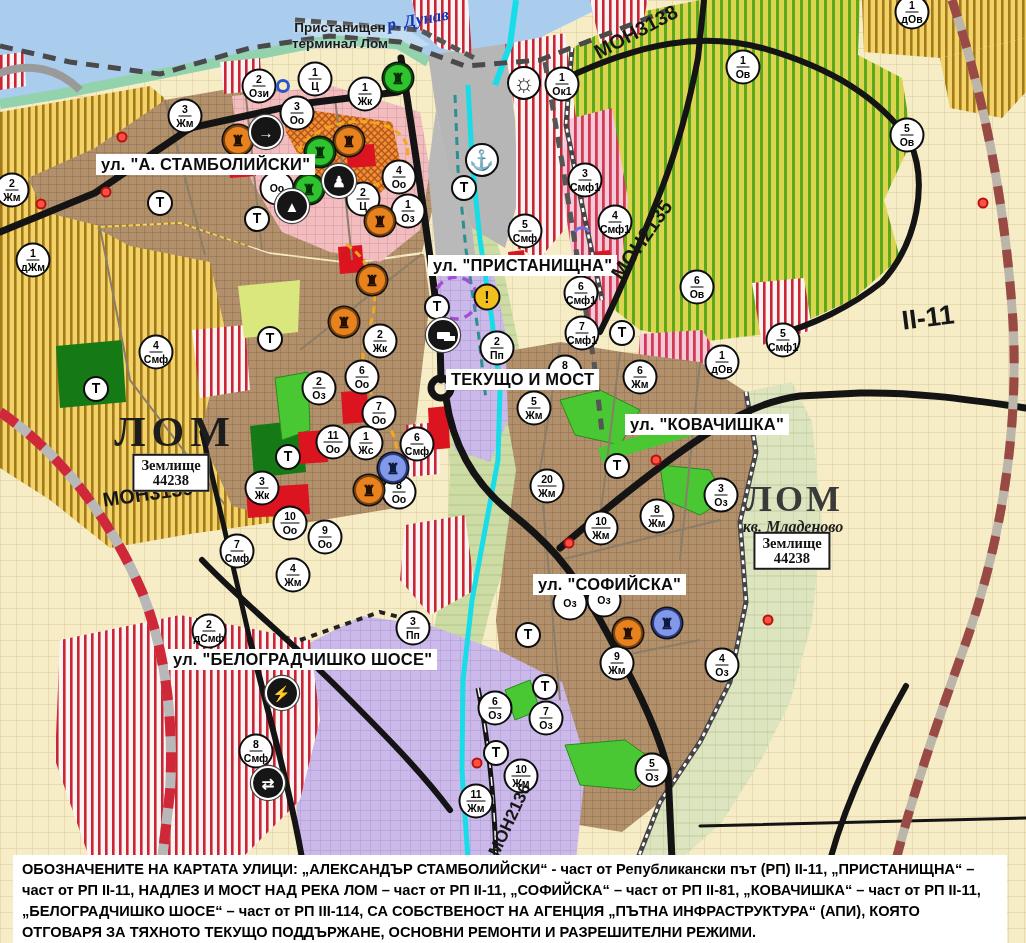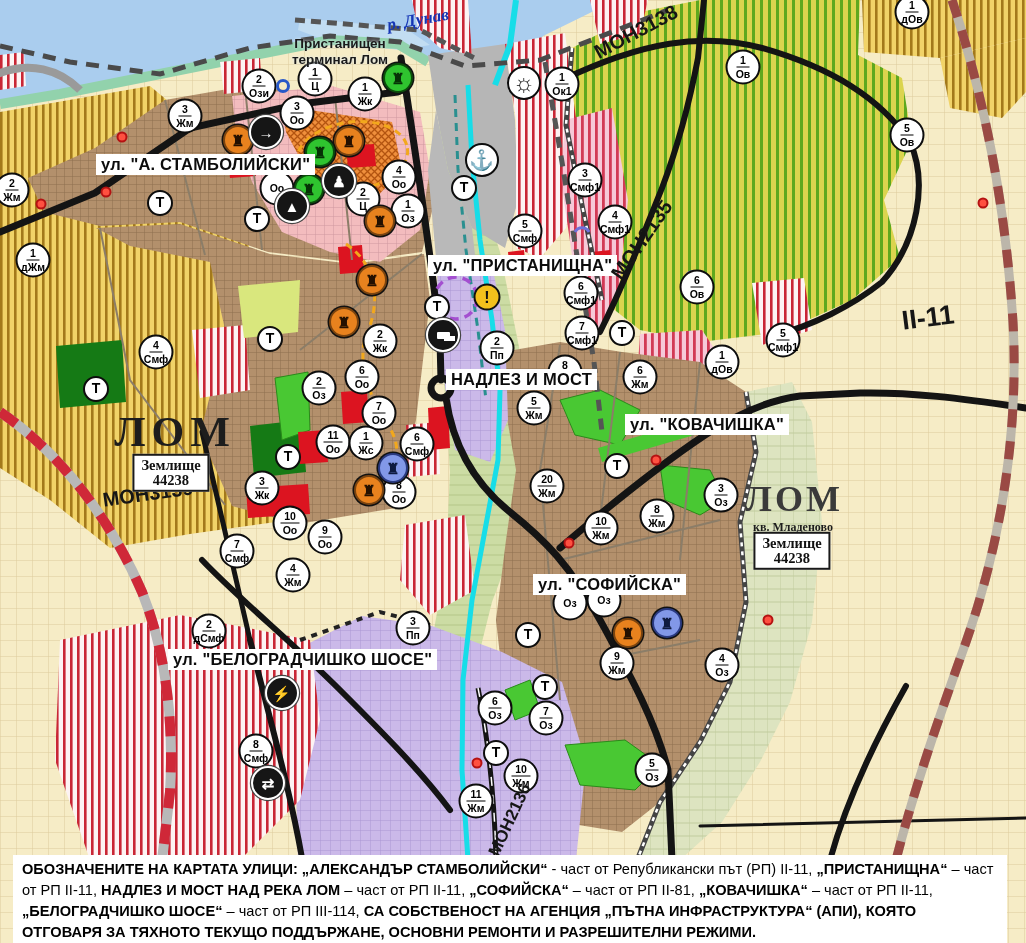--- a/index.html
+++ b/index.html
@@ -35,33 +35,33 @@
       box-sizing:border-box;transform:translate(-50%,-50%);}
   
   .street-label{position:absolute;background:#fff;color:#0c0c0c;font-weight:bold;
       font-size:16.5px;padding:1px 5px;white-space:nowrap;letter-spacing:.2px;}
   .road-label{position:absolute;color:#161616;font-weight:bold;white-space:nowrap;
       transform:translate(-50%,-50%) rotate(var(--rot));}
   .area-label{position:absolute;font-family:"Liberation Serif",serif;font-weight:bold;color:#1d1d1d;
       transform:translate(-50%,-50%);white-space:nowrap;}
   .lom{font-size:42px;letter-spacing:6px;}
   .lom.right{font-size:36px;letter-spacing:3px;color:#3a3a3a;}
-  .kvartal{font-size:12px;}
+  .kvartal{font-size:16px;font-style:italic;}
   .info-box{position:absolute;background:#fff;border:2px solid #1a1a1a;color:#111;
       font-family:"Liberation Serif",serif;font-weight:bold;font-size:14.5px;line-height:1.05;
       text-align:center;padding:2px 7px;transform:translate(-50%,-50%);white-space:nowrap;}
   .river-label{position:absolute;color:#1535b5;font-family:"Liberation Serif",serif;
       font-style:italic;font-weight:bold;font-size:17px;transform:translate(-50%,-50%) rotate(-10deg);white-space:nowrap;}
   .terminal-label{position:absolute;color:#1a1a1a;font-weight:bold;font-size:13.5px;line-height:1.2;
       text-align:center;transform:translate(-50%,-50%);white-space:nowrap;text-shadow:0 0 3px #dce8f2;}
   
   #footer{position:absolute;left:13px;top:855px;width:994px;z-index:9;background:#fff;
       box-sizing:border-box;padding:4px 9px 6px;color:#000;}
   #footer p{margin:0;font-size:14.6px;font-weight:bold;line-height:1.43;}
-  #footer .n{font-weight:normal;}
+  #footer .n{font-weight:bold;}
 </style>
 </head>
 <body>
 
 <div id="stage">
 
   <svg id="map-svg" width="1026" height="943" viewBox="0 0 1026 943">
     <defs>
       <pattern id="pat-fields" width="16" height="16" patternUnits="userSpaceOnUse">
         <rect width="16" height="16" fill="#f6ecc6"></rect>
@@ -498,27 +498,27 @@
       <div class="red-dot" style="left: 569px; top: 543px;"></div>
       <div class="red-dot" style="left: 656px; top: 460px;"></div>
       <div class="red-dot" style="left: 983px; top: 203px;"></div>
       <div class="red-dot" style="left: 768px; top: 620px;"></div>
       <div class="red-dot" style="left: 477px; top: 763px;"></div>
       <div class="blue-ring" style="left: 283px; top: 86px;"></div>
     </div>
 
   <div id="labels" class="layer">
     <div class="river-label" style="left:418px;top:20px">р. Дунав</div>
-    <div class="terminal-label" style="left:340px;top:52px">
+    <div class="terminal-label" style="left:340px;top:36px">
       <div>Пристанищен</div>
       <div>терминал Лом</div>
     </div>
   <div class="street-label" style="left: 96px; top: 154px;">ул. "А. СТАМБОЛИЙСКИ"</div>
       <div class="street-label" style="left: 428px; top: 255px;">ул. "ПРИСТАНИЩНА"</div>
-      <div class="street-label" style="left: 446px; top: 369px;">НАДЛЕЗ И МОСТ</div>
+      <div class="street-label" style="left: 446px; top: 369px;">ТЕКУЩО И МОСТ</div>
       <div class="street-label" style="left: 625px; top: 414px;">ул. "КОВАЧИШКА"</div>
       <div class="street-label" style="left: 533px; top: 574px;">ул. "СОФИЙСКА"</div>
       <div class="street-label" style="left: 168px; top: 649px;">ул. "БЕЛОГРАДЧИШКО ШОСЕ"</div>
       <div class="road-label" style="left: 148px; top: 494px; --rot: -8deg; font-size: 20px;">МОН3139</div>
       <div class="road-label" style="left: 636px; top: 32px; --rot: -28deg; font-size: 20px;">МОН3138</div>
       <div class="road-label" style="left: 642px; top: 240px; --rot: -55deg; font-size: 20px;">МОН2135</div>
       <div class="road-label" style="left: 510px; top: 820px; --rot: -65deg; font-size: 17px;">МОН2136</div>
       <div class="road-label" style="left: 928px; top: 318px; --rot: -7deg; font-size: 27px;">II-11</div>
       <div class="area-label lom" style="left: 175px; top: 432px;">ЛОМ</div>
       <div class="area-label lom right" style="left: 794px; top: 499px;">ЛОМ</div>

